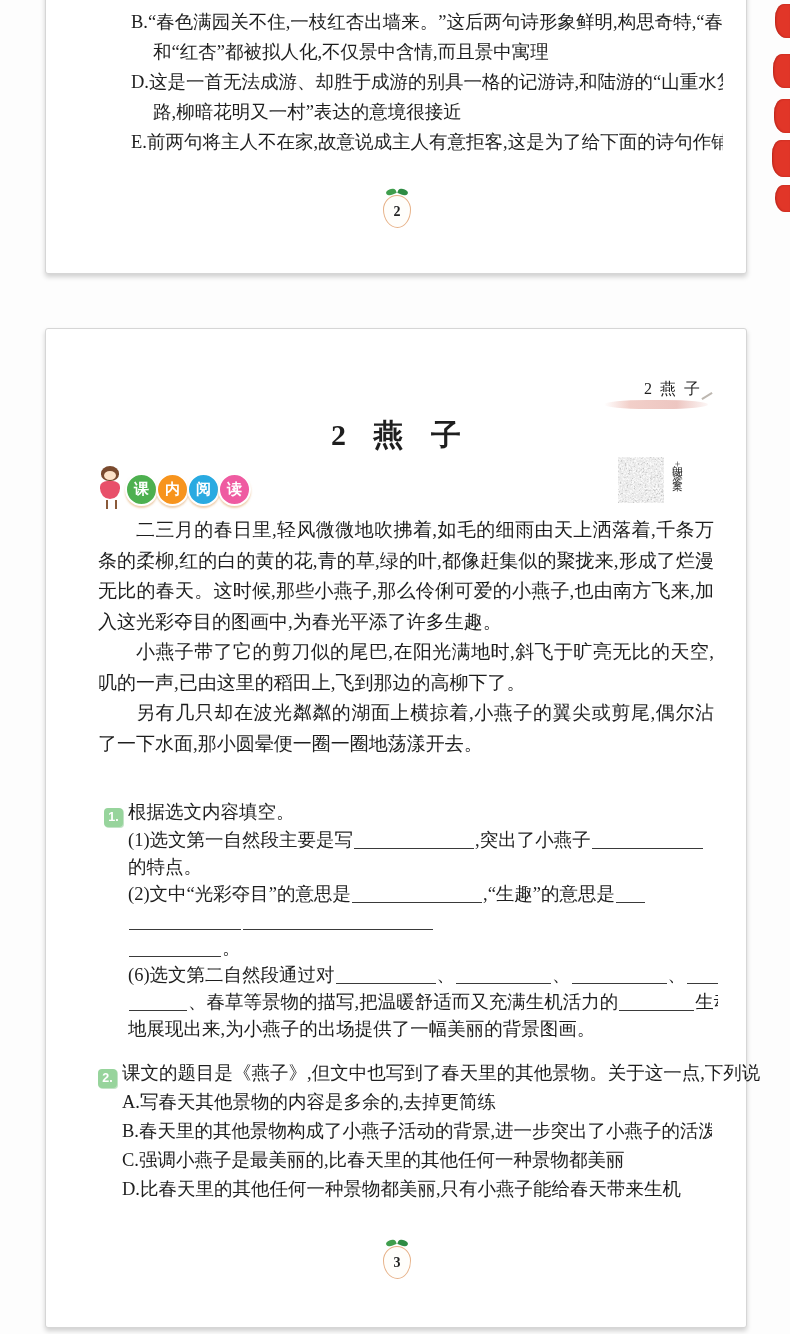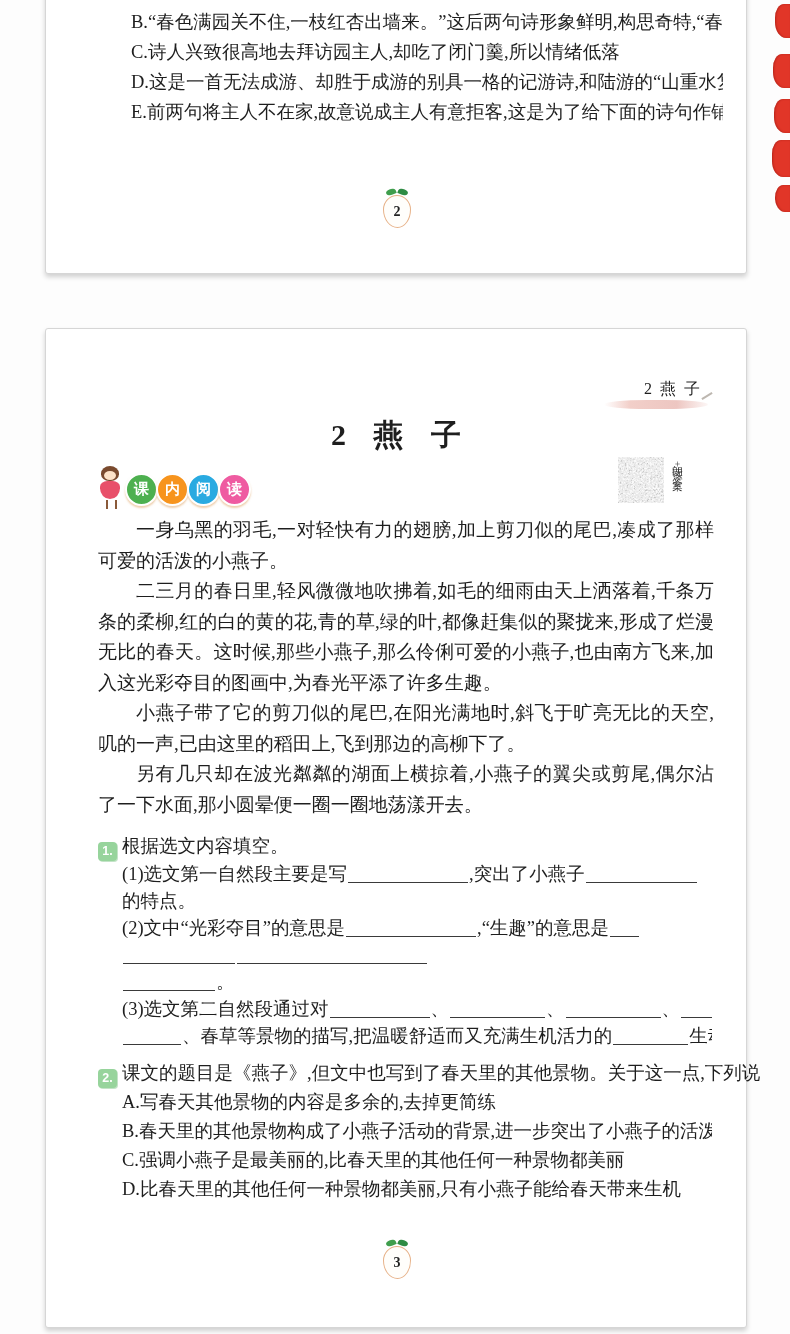--- a/index.html
+++ b/index.html
@@ -53,21 +53,21 @@
   .circle{width:29px;height:29px;border-radius:50%;border:2px solid #fff;margin-left:-2px;
           display:flex;align-items:center;justify-content:center;color:#fff;
           font:bold 15px "Liberation Sans",sans-serif;box-shadow:0 2px 2px rgba(225,170,110,.55);}
 
   
   .passage{position:absolute;left:52px;top:186px;width:616px;font-size:19px;line-height:30.5px;text-align:justify;}
   .passage p{margin:0;text-indent:2em;}
 
   
   .question{position:absolute;left:52px;width:614px;font-size:18.5px;}
-  #q1{top:504px;line-height:27px;}
+  #q1{top:470px;line-height:27px;margin-left:6px;}
   #q2{top:730px;line-height:29px;}
   .qhead{white-space:nowrap;}
   .qnum{display:inline-flex;width:19px;height:19px;background:#97d49c;border-radius:4px;color:#fff;
         font:bold 12.5px "Liberation Sans",sans-serif;align-items:center;justify-content:center;
         margin-right:5px;vertical-align:-3px;box-shadow:1px 1px 0 rgba(170,215,175,.7);}
   .qbody{padding-left:24px;overflow:hidden;}
   .qline{white-space:nowrap;}
   .blank{display:inline-block;border-bottom:1.3px solid #3a3a3a;height:16px;vertical-align:-3px;margin:0 1px;}
 
   
@@ -75,22 +75,23 @@
            box-shadow:inset 1px 0 2px rgba(120,10,5,.4);}
 </style>
 </head>
 <body>
 
 <div id="canvas">
 
   <div class="page" id="page1">
     <div class="options">
         <div class="tline">B.“春色满园关不住,一枝红杏出墙来。”这后两句诗形象鲜明,构思奇特,“春色”</div>
-        <div class="tline">C.诗人兴致很高地去拜访园主人,却吃了闭门羹,所以情绪低落</div>
+        <div class="tline ind">和“红杏”都被拟人化,不仅景中含情,而且景中寓理</div>
         <div class="tline">D.这是一首无法成游、却胜于成游的别具一格的记游诗,和陆游的“山重水复疑无</div>
+        <div class="tline ind">路,柳暗花明又一村”表达的意境很接近</div>
         <div class="tline">E.前两句将主人不在家,故意说成主人有意拒客,这是为了给下面的诗句作铺垫</div>
       </div>
     <div class="radish" id="p1badge">
       <span>2</span>
     </div>
   </div>
 
   <div class="page" id="page2">
 
     <div class="lesson-header">2 燕 子</div>
@@ -122,38 +123,38 @@
       </div>
       <div class="circles">
           <span class="circle" style="background: rgb(77, 176, 79);">课</span>
           <span class="circle" style="background: rgb(247, 148, 29);">内</span>
           <span class="circle" style="background: rgb(41, 170, 225);">阅</span>
           <span class="circle" style="background: rgb(239, 91, 161);">读</span>
         </div>
     </div>
 
     <div class="passage">
-        <p>一身乌黑的羽毛,一对轻快有力的翅膀,加上剪刀似的尾巴,凑成了那样可爱的活泼的小燕子。</p>
         <p>二三月的春日里,轻风微微地吹拂着,如毛的细雨由天上洒落着,千条万条的柔柳,红的白的黄的花,青的草,绿的叶,都像赶集似的聚拢来,形成了烂漫无比的春天。这时候,那些小燕子,那么伶俐可爱的小燕子,也由南方飞来,加入这光彩夺目的图画中,为春光平添了许多生趣。</p>
         <p>小燕子带了它的剪刀似的尾巴,在阳光满地时,斜飞于旷亮无比的天空,叽的一声,已由这里的稻田上,飞到那边的高柳下了。</p>
         <p>另有几只却在波光粼粼的湖面上横掠着,小燕子的翼尖或剪尾,偶尔沾了一下水面,那小圆晕便一圈一圈地荡漾开去。</p>
       </div>
 
     <div class="question" id="q1">
       <div class="qhead">
         <span class="qnum">1.</span><span>根据选文内容填空。</span>
       </div>
       <div class="qbody">
           <div class="qline"><span>(1)选文第一自然段主要是写</span><span class="blank" style="width: 120px;"></span><span>,突出了小燕子</span><span class="blank" style="width: 111px;"></span></div>
           <div class="qline"><span>的特点。</span></div>
           <div class="qline"><span>(2)文中“光彩夺目”的意思是</span><span class="blank" style="width: 130px;"></span><span>,“生趣”的意思是</span><span class="blank" style="width: 29px;"></span></div>
           <div class="qline"><span class="blank" style="width: 112px;"></span><span class="blank" style="width: 190px;"></span></div>
           <div class="qline"><span class="blank" style="width: 92px;"></span><span>。</span></div>
-          <div class="qline"><span>(3)选文第二自然段通过对</span><span class="blank" style="width: 100px;"></span><span>、</span><span class="blank" style="width: 95px;"></span><span>、</span><span class="blank" style="width: 95px;"></span><span>、</span><span class="blank" style="width: 31px;"></span></div>
+          <div class="qline"><span>(6)选文第二自然段通过对</span><span class="blank" style="width: 100px;"></span><span>、</span><span class="blank" style="width: 95px;"></span><span>、</span><span class="blank" style="width: 95px;"></span><span>、</span><span class="blank" style="width: 31px;"></span></div>
           <div class="qline"><span class="blank" style="width: 58px;"></span><span>、春草等景物的描写,把温暖舒适而又充满生机活力的</span><span class="blank" style="width: 75px;"></span><span>生动</span></div>
+          <div class="qline"><span>地展现出来,为小燕子的出场提供了一幅美丽的背景图画。</span></div>
         </div>
     </div>
 
     <div class="question" id="q2">
       <div class="qhead">
         <span class="qnum">2.</span><span id="q2first">课文的题目是《燕子》,但文中也写到了春天里的其他景物。关于这一点,下列说</span>
       </div>
       <div class="qbody" id="q2rest">
           <div class="tline">A.写春天其他景物的内容是多余的,去掉更简练</div>
           <div class="tline">B.春天里的其他景物构成了小燕子活动的背景,进一步突出了小燕子的活泼可爱</div>

